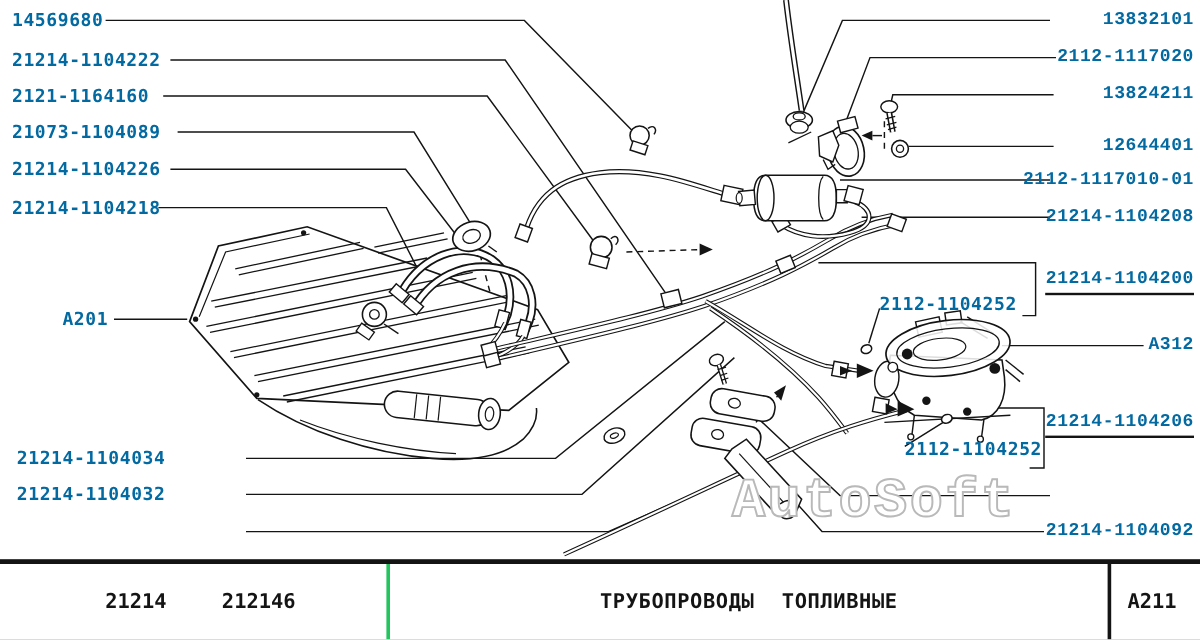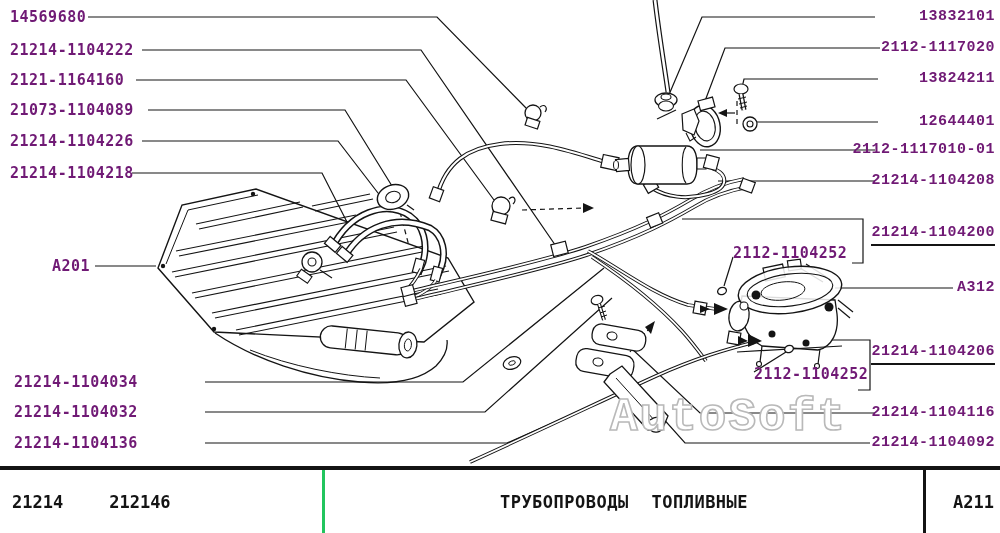--- a/index.html
+++ b/index.html
@@ -1,29 +1,29 @@
 <!DOCTYPE html>
 <html><head>
 <meta charset="utf-8">
 <style>
   html,body{margin:0;padding:0;background:#e8e8e8;}
   #page{position:relative;width:1000px;height:533px;background:#ffffff;overflow:hidden;
         font-family:"DejaVu Sans Mono","Liberation Mono",monospace;color:#141414;}
   #diagram-svg{position:absolute;left:0;top:0;}
   .lbl{position:absolute;font:bold 15px "DejaVu Sans Mono","Liberation Mono",monospace;
-       letter-spacing:.5px;white-space:nowrap;color:#701a75;line-height:18px;}
+       letter-spacing:.5px;white-space:nowrap;color:#0369a1;line-height:18px;}
   .lbl-r{text-align:right;font-family:Liberation Mono, monospace;}
   .u{border-bottom:2.5px solid #141414;padding-bottom:2px;}
   #watermark{position:absolute;left:610px;top:392px;
        font-family:Liberation Mono, monospace;font-weight:bold;
        font-size:46px;letter-spacing:2px;color:#ffffff;
        -webkit-text-stroke:1.6px #b9b9b9;text-shadow:0 0 1px #cfcfcf;}
   #footer{position:absolute;left:0;top:466px;width:1000px;height:63px;
        border-top:4px solid #141414;border-bottom:3px solid #141414;display:flex;}
-  #footer .cell{display:flex;align-items:center;font:bold 17px "DejaVu Sans Mono","Liberation Mono",monospace;}
+  #footer .cell{display:flex;align-items:center;font:bold 17px "DejaVu Sans Mono","Liberation Mono",monospace;justify-content:center;}
   #cell-models{width:310px;padding-left:12px;gap:46px;}
   #cell-title{width:598px;border-left:3px solid #22c55e;border-right:3px solid #141414;
        justify-content:center;word-spacing:12px;letter-spacing:.5px;}
   #cell-sheet{flex:1;justify-content:flex-end;padding-right:6px;}
   svg path,svg line,svg circle,svg ellipse,svg rect{vector-effect:non-scaling-stroke;}
 </style>
 </head>
 <body>
 
 <div id="page">
@@ -270,32 +270,30 @@
 
   <div class="lbl" style="left:10px;top:8px">14569680</div>
   <div class="lbl" style="left:10px;top:41px">21214-1104222</div>
   <div class="lbl" style="left:10px;top:71px">2121-1164160</div>
   <div class="lbl" style="left:10px;top:101px">21073-1104089</div>
   <div class="lbl" style="left:10px;top:132px">21214-1104226</div>
   <div class="lbl" style="left:10px;top:164px">21214-1104218</div>
   <div class="lbl" style="left:52px;top:257px">A201</div>
   <div class="lbl" style="left:14px;top:373px">21214-1104034</div>
   <div class="lbl" style="left:14px;top:403px">21214-1104032</div>
-  <div class="lbl" style="left:14px;top:434px">21214-1104136</div>
 
   <div class="lbl lbl-r" style="right:5px;top:8px">13832101</div>
   <div class="lbl lbl-r" style="right:5px;top:39px">2112-1117020</div>
   <div class="lbl lbl-r" style="right:5px;top:70px">13824211</div>
   <div class="lbl lbl-r" style="right:5px;top:113px">12644401</div>
   <div class="lbl lbl-r" style="right:5px;top:141px">2112-1117010-01</div>
   <div class="lbl lbl-r" style="right:5px;top:172px">21214-1104208</div>
   <div class="lbl lbl-r u" style="right:5px;top:224px">21214-1104200</div>
   <div class="lbl lbl-r" style="right:5px;top:279px">A312</div>
   <div class="lbl lbl-r u" style="right:5px;top:343px">21214-1104206</div>
-  <div class="lbl lbl-r" style="right:5px;top:404px">21214-1104116</div>
   <div class="lbl lbl-r" style="right:5px;top:434px">21214-1104092</div>
 
   <div class="lbl" style="left:733px;top:244px">2112-1104252</div>
   <div class="lbl" style="left:754px;top:365px">2112-1104252</div>
 
   <div id="watermark">AutoSoft</div>
 
   <div id="footer">
     <div class="cell" id="cell-models">
       <span>21214</span>

